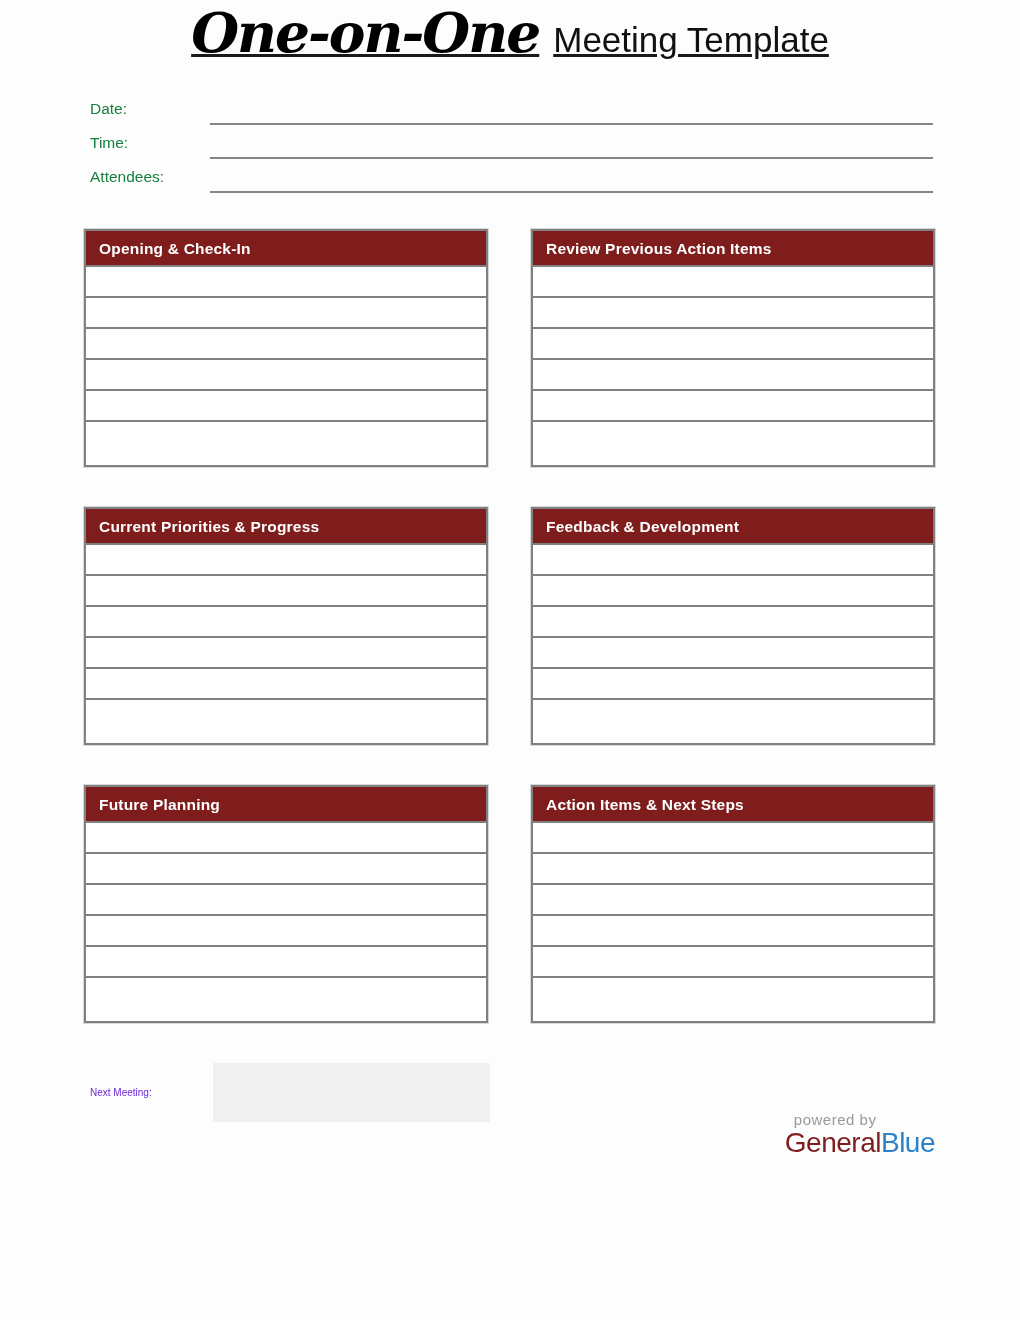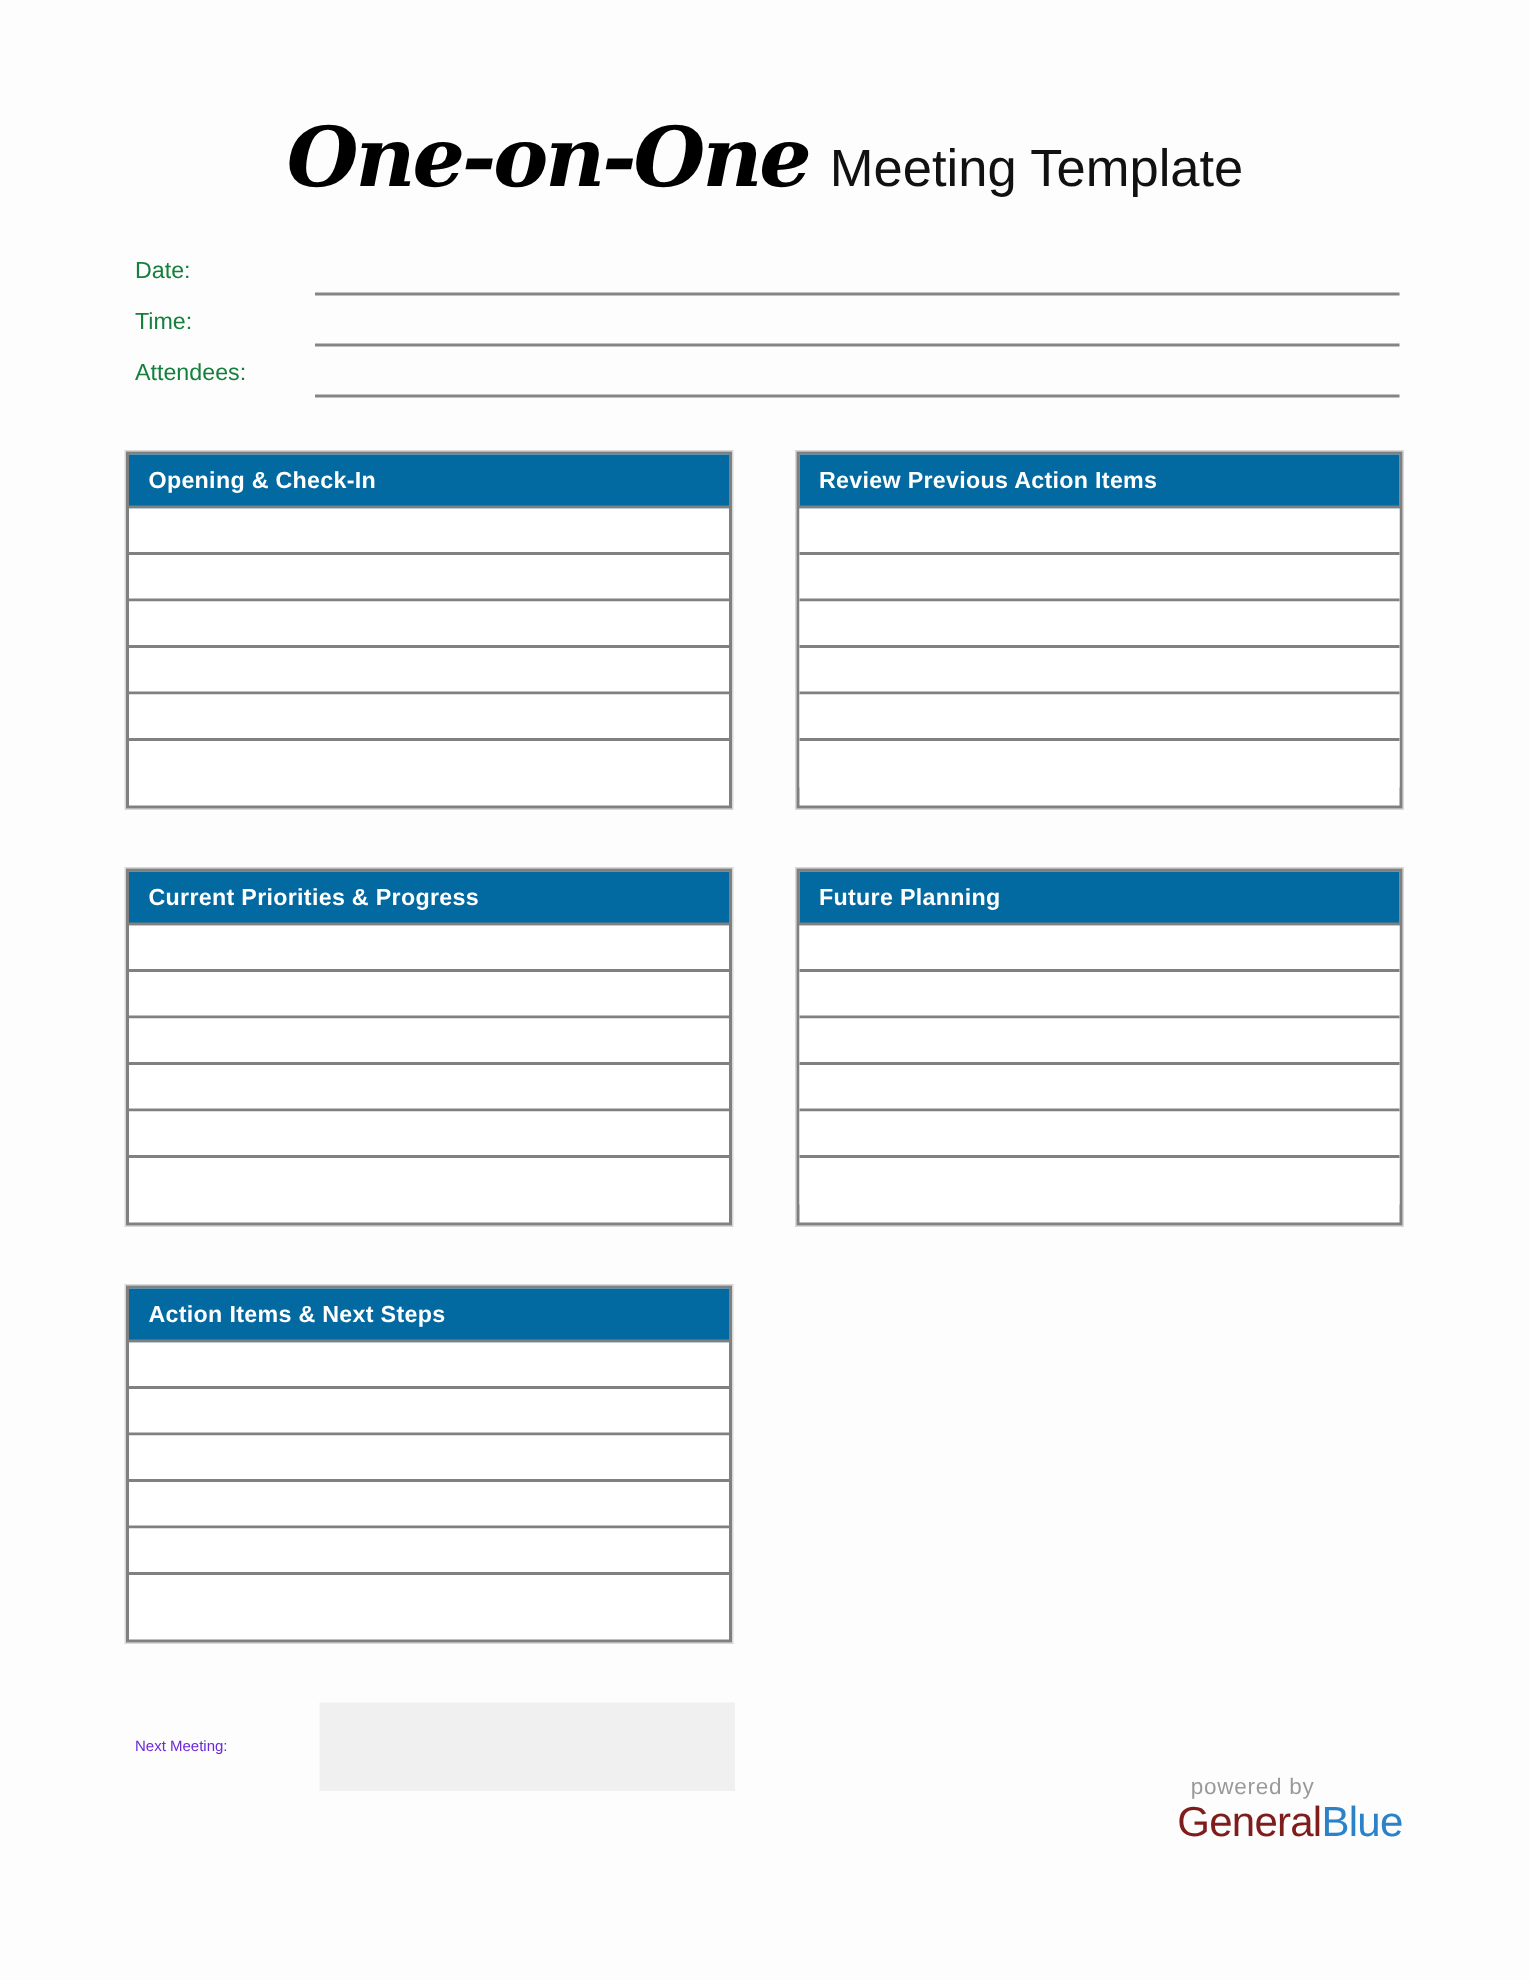--- a/index.html
+++ b/index.html
@@ -7,24 +7,24 @@
   body {
     background: #fdfdfd;
     font-family: "Liberation Sans", sans-serif;
     color: #1a1a1a;
     overflow: hidden;
   }
   .page { width: 1020px; height: 1320px; position: relative; }
 
   
   .title {
-    margin-top: 72px;
     text-align: center;
     white-space: nowrap;
     font-weight: normal;
+    text-decoration: underline;
   }
   .title-script {
     font-family: "DejaVu Serif", serif;
     font-style: italic;
     font-weight: bold;
     font-size: 55px;
     letter-spacing: -2px;
     color: #000;
     margin-right: 14px;
   }
@@ -60,21 +60,21 @@
   }
   .card {
     border: 2px solid #808080;
     background: #ffffff;
     box-shadow: 0 0 0 1px #d8d8d8;
     height: 238px;
   }
   .card-header {
     height: 36px;
     line-height: 36px;
-    background: #0369a1;
+    background: #7f1d1d;
     border-bottom: 2px solid #808080;
     color: #ffffff;
     font-size: 15.5px;
     font-weight: bold;
     padding-left: 13px;
     letter-spacing: 0.2px;
   }
   .card-row {
     height: 31px;
     border-bottom: 2px solid #808080;
@@ -170,20 +170,31 @@
       <div class="card-rows">
           <div class="card-row"></div>
           <div class="card-row"></div>
           <div class="card-row"></div>
           <div class="card-row"></div>
           <div class="card-row"></div>
           <div class="card-row"></div>
         </div>
     </section>
     <section class="card">
+      <div class="card-header">Feedback &amp; Development</div>
+      <div class="card-rows">
+          <div class="card-row"></div>
+          <div class="card-row"></div>
+          <div class="card-row"></div>
+          <div class="card-row"></div>
+          <div class="card-row"></div>
+          <div class="card-row"></div>
+        </div>
+    </section>
+    <section class="card">
       <div class="card-header">Future Planning</div>
       <div class="card-rows">
           <div class="card-row"></div>
           <div class="card-row"></div>
           <div class="card-row"></div>
           <div class="card-row"></div>
           <div class="card-row"></div>
           <div class="card-row"></div>
         </div>
     </section>

